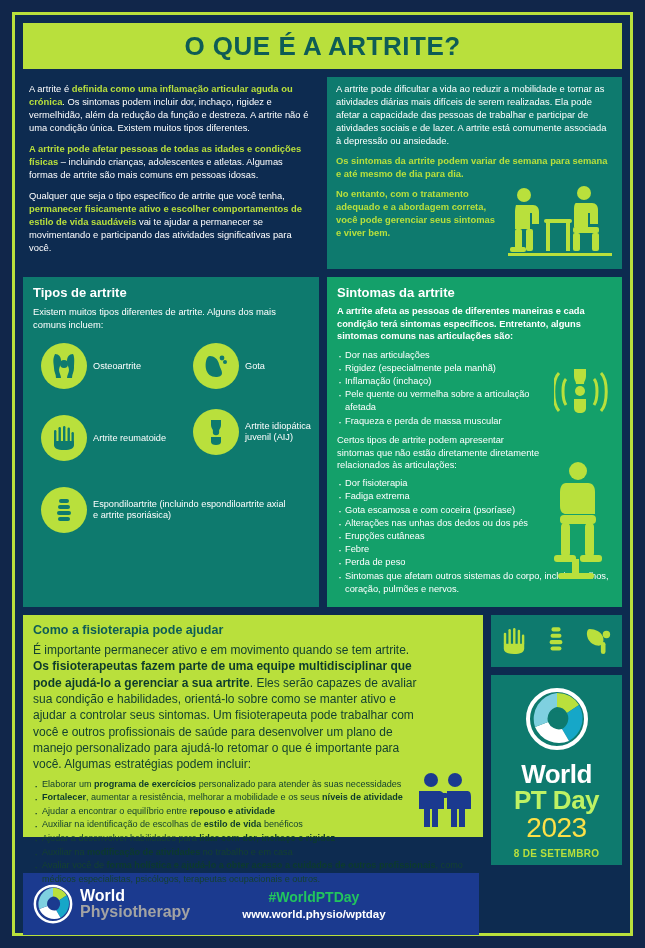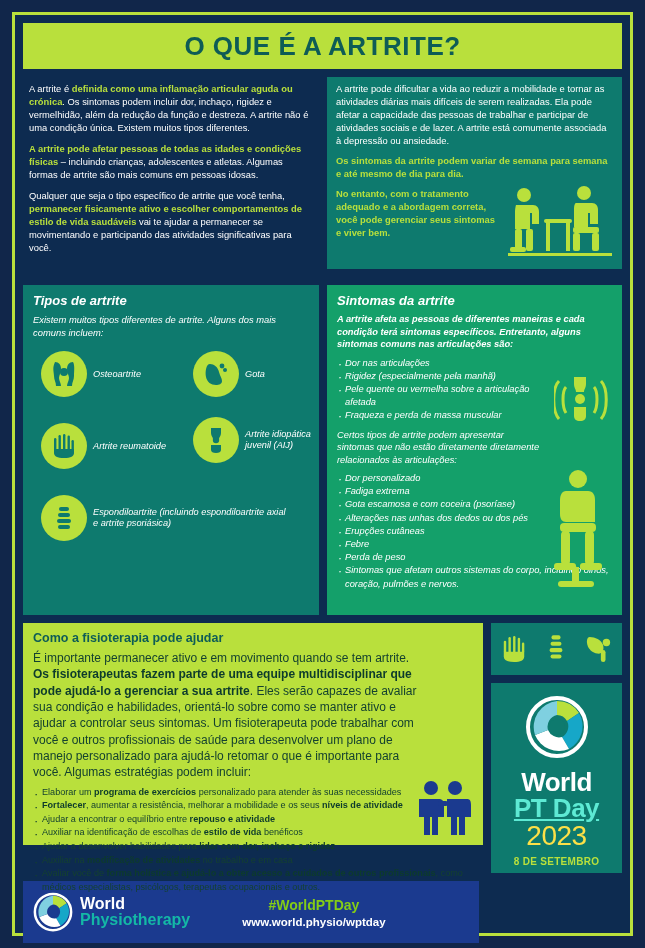--- a/index.html
+++ b/index.html
@@ -125,37 +125,37 @@
   .right-col{width:137px;display:flex;flex-direction:column;gap:8px;}
   .icon-strip{
     background:#0e7a6e;height:52px;display:flex;align-items:center;justify-content:space-around;
   }
   .wptday{
     background:#0e7a6e;flex:1;position:relative;padding:6px;box-sizing:border-box;
     display:flex;flex-direction:column;align-items:center;justify-content:flex-start;
   }
   .wptday .logo-ring{margin-top:6px;}
   .wptday .w1{font-size:26px;font-weight:bold;color:#ffffff;line-height:1.0;margin-top:6px;letter-spacing:-0.5px;}
-  .wptday .w2{font-size:26px;font-weight:bold;color:#5eead4;line-height:1.0;letter-spacing:-0.5px;text-decoration:underline;}
+  .wptday .w2{font-size:26px;font-weight:bold;color:#bef264;line-height:1.0;letter-spacing:-0.5px;}
   .wptday .w3{font-size:28px;font-weight:normal;color:#fde047;line-height:1.05;letter-spacing:-0.5px;}
   .wptday .w4{font-size:10px;font-weight:bold;color:#b9e03c;margin-top:6px;letter-spacing:0.3px;}
   
   .footer{
     margin-top:8px;
     width:462px;
     background:#1b3a8f;
     height:62px;
     display:flex;align-items:center;
     box-sizing:border-box;
     padding:0 10px;
   }
   .footer .brand{display:flex;align-items:center;gap:7px;}
   .footer .bt1{font-size:16px;font-weight:bold;color:#ffffff;line-height:1.0;}
-  .footer .bt2{font-size:16px;font-weight:bold;color:#14b8a6;line-height:1.05;}
-  .footer .hash{font-size:14px;font-weight:bold;color:#84cc16;}
+  .footer .bt2{font-size:16px;font-weight:bold;color:#a3a3a3;line-height:1.05;}
+  .footer .hash{font-size:14px;font-weight:bold;color:#22c55e;}
   .footer .url{font-size:11.5px;font-weight:bold;color:#ffffff;margin-top:3px;}
   .footer-mid{margin-left:52px;text-align:center;}
   .bottom-row{display:flex;gap:8px;}
 </style>
 </head>
 <body>
 
 <div class="poster">
   <div class="inner">
 
@@ -200,21 +200,21 @@
                 <rect x="42" y="40" width="4" height="28"></rect>
                 <rect x="62" y="40" width="4" height="28"></rect>
                 <rect x="4" y="70" width="104" height="3"></rect>
               </g>
             </svg>
           </div>
         </div>
       </div>
     </div>
 
-    <div class="row" style="margin-top:16px;font-style:italic;">
+    <div class="row" style="margin-top:8px;">
       <div class="col-left">
         <div class="types">
           <h2>Tipos de artrite</h2>
           <div class="sub">Existem muitos tipos diferentes de artrite. Alguns dos mais comuns incluem:</div>
 
           <div class="tgrid" style="height:240px;">
 
             <div class="titem" style="left:8px;top:4px;width:150px;align-items:center;">
               <div class="circle">
                 <svg width="30" height="30" viewBox="0 0 30 30">
@@ -287,26 +287,27 @@
         </div>
       </div>
 
       <div class="col-right">
         <div class="symptoms">
           <h2>Sintomas da artrite</h2>
           <div class="lead">A artrite afeta as pessoas de diferentes maneiras e cada condição terá sintomas específicos. Entretanto, alguns sintomas comuns nas articulações são:</div>
           <ul style="width:205px;">
             <li>Dor nas articulações</li>
             <li>Rigidez (especialmente pela manhã)</li>
+            <li>Inflamação (inchaço)</li>
             <li>Pele quente ou vermelha sobre a articulação afetada</li>
             <li>Fraqueza e perda de massa muscular</li>
           </ul>
           <div class="mid" style="width:205px;">Certos tipos de artrite podem apresentar sintomas que não estão diretamente diretamente relacionados às articulações:</div>
           <ul style="width:215px;">
-            <li>Dor personalizado</li>
+            <li>Dor fisioterapia</li>
             <li>Fadiga extrema</li>
             <li>Gota escamosa e com coceira (psoríase)</li>
             <li>Alterações nas unhas dos dedos ou dos pés</li>
             <li>Erupções cutâneas</li>
             <li>Febre</li>
             <li>Perda de peso</li>
             <li style="width:280px;">Sintomas que afetam outros sistemas do corpo, incluindo olhos, coração, pulmões e nervos.</li>
           </ul>
 
           <div class="sym-fig1">

